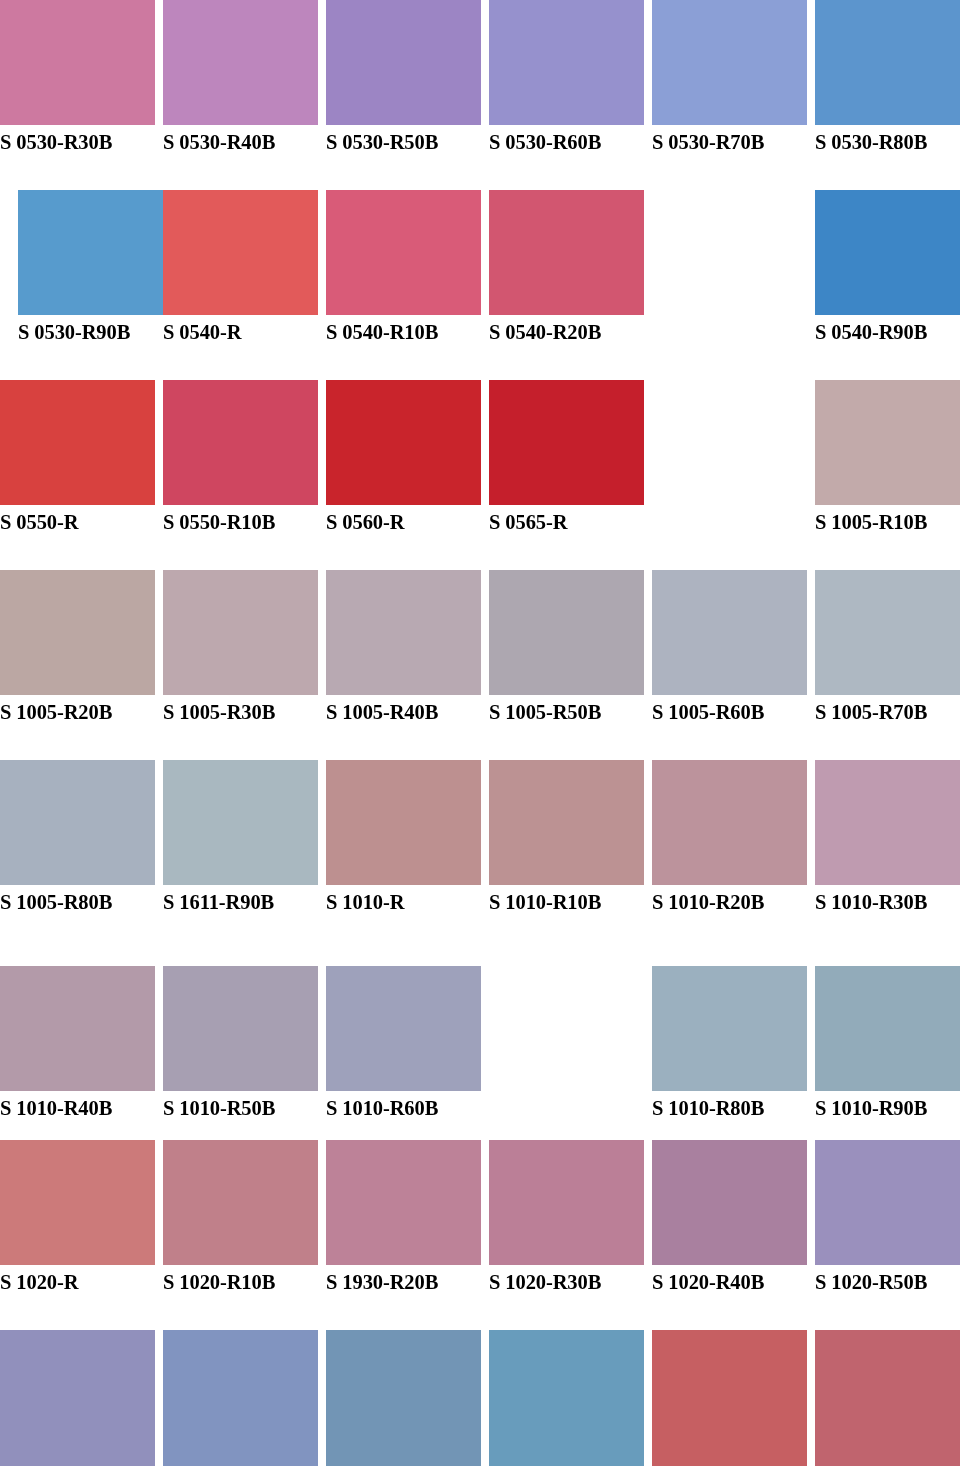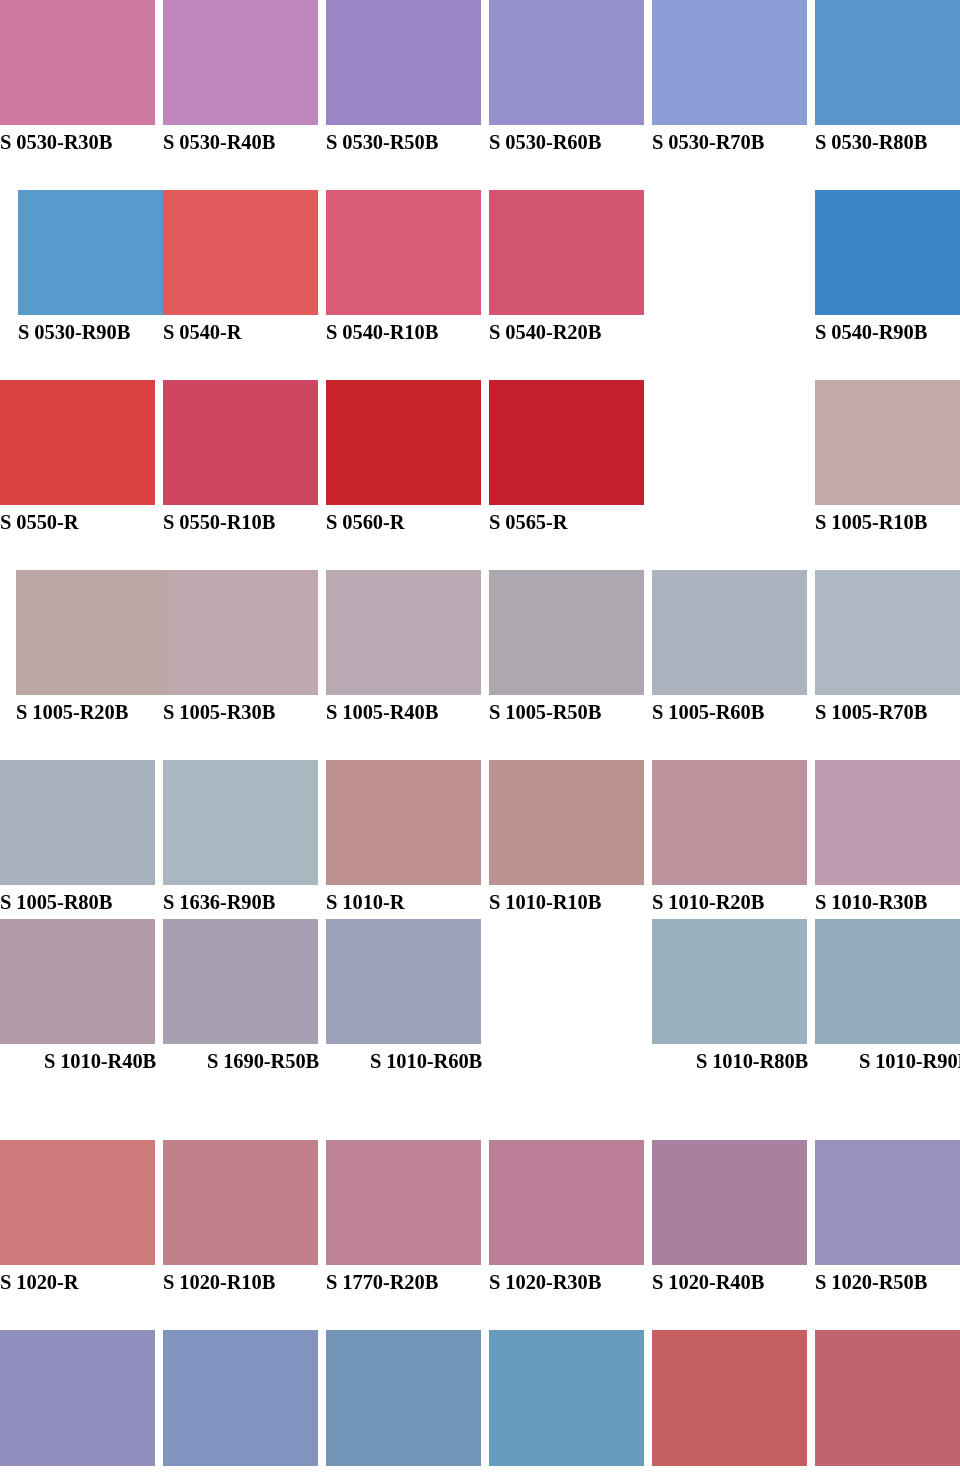--- a/index.html
+++ b/index.html
@@ -130,21 +130,21 @@
       <div class="swatch-cell" style="left: 489px;">
         <div class="swatch-chip" style="background: rgb(197, 31, 44);"></div>
         <div class="swatch-label">S 0565-R</div>
       </div>
       <div class="swatch-cell" style="left: 815px;">
         <div class="swatch-chip" style="background: rgb(194, 170, 170);"></div>
         <div class="swatch-label">S 1005-R10B</div>
       </div>
     </div>
     <div class="swatch-row" style="top: 570px;">
-      <div class="swatch-cell" style="left: 16px; border-radius: 16px;">
+      <div class="swatch-cell" style="left: 0px; border-radius: 16px;">
         <div class="swatch-chip" style="background: rgb(187, 167, 163);"></div>
         <div class="swatch-label">S 1005-R20B</div>
       </div>
       <div class="swatch-cell" style="left: 163px;">
         <div class="swatch-chip" style="background: rgb(189, 168, 174);"></div>
         <div class="swatch-label">S 1005-R30B</div>
       </div>
       <div class="swatch-cell" style="left: 326px;">
         <div class="swatch-chip" style="background: rgb(184, 169, 178);"></div>
         <div class="swatch-label">S 1005-R40B</div>
@@ -162,47 +162,47 @@
         <div class="swatch-label">S 1005-R70B</div>
       </div>
     </div>
     <div class="swatch-row" style="top: 760px;">
       <div class="swatch-cell" style="left: 0px;">
         <div class="swatch-chip" style="background: rgb(167, 177, 191);"></div>
         <div class="swatch-label">S 1005-R80B</div>
       </div>
       <div class="swatch-cell" style="left: 163px;">
         <div class="swatch-chip" style="background: rgb(169, 184, 192);"></div>
-        <div class="swatch-label">S 1636-R90B</div>
+        <div class="swatch-label">S 1611-R90B</div>
       </div>
       <div class="swatch-cell" style="left: 326px;">
         <div class="swatch-chip" style="background: rgb(189, 144, 144);"></div>
         <div class="swatch-label">S 1010-R</div>
       </div>
       <div class="swatch-cell" style="left: 489px;">
         <div class="swatch-chip" style="background: rgb(188, 146, 147);"></div>
         <div class="swatch-label">S 1010-R10B</div>
       </div>
       <div class="swatch-cell" style="left: 652px;">
         <div class="swatch-chip" style="background: rgb(188, 147, 156);"></div>
         <div class="swatch-label">S 1010-R20B</div>
       </div>
       <div class="swatch-cell" style="left: 815px;">
         <div class="swatch-chip" style="background: rgb(191, 155, 176);"></div>
         <div class="swatch-label">S 1010-R30B</div>
       </div>
     </div>
-    <div class="swatch-row" style="top: 919px; text-align: center;">
+    <div class="swatch-row" style="top: 966px;">
       <div class="swatch-cell" style="left: 0px;">
         <div class="swatch-chip" style="background: rgb(179, 154, 169);"></div>
         <div class="swatch-label">S 1010-R40B</div>
       </div>
       <div class="swatch-cell" style="left: 163px;">
         <div class="swatch-chip" style="background: rgb(167, 159, 178);"></div>
-        <div class="swatch-label">S 1690-R50B</div>
+        <div class="swatch-label">S 1010-R50B</div>
       </div>
       <div class="swatch-cell" style="left: 326px;">
         <div class="swatch-chip" style="background: rgb(158, 161, 187);"></div>
         <div class="swatch-label">S 1010-R60B</div>
       </div>
       <div class="swatch-cell" style="left: 652px;">
         <div class="swatch-chip" style="background: rgb(155, 176, 191);"></div>
         <div class="swatch-label">S 1010-R80B</div>
       </div>
       <div class="swatch-cell" style="left: 815px;">
@@ -214,21 +214,21 @@
       <div class="swatch-cell" style="left: 0px;">
         <div class="swatch-chip" style="background: rgb(204, 122, 122);"></div>
         <div class="swatch-label">S 1020-R</div>
       </div>
       <div class="swatch-cell" style="left: 163px;">
         <div class="swatch-chip" style="background: rgb(192, 128, 138);"></div>
         <div class="swatch-label">S 1020-R10B</div>
       </div>
       <div class="swatch-cell" style="left: 326px;">
         <div class="swatch-chip" style="background: rgb(189, 130, 152);"></div>
-        <div class="swatch-label">S 1770-R20B</div>
+        <div class="swatch-label">S 1930-R20B</div>
       </div>
       <div class="swatch-cell" style="left: 489px;">
         <div class="swatch-chip" style="background: rgb(187, 127, 151);"></div>
         <div class="swatch-label">S 1020-R30B</div>
       </div>
       <div class="swatch-cell" style="left: 652px;">
         <div class="swatch-chip" style="background: rgb(169, 128, 159);"></div>
         <div class="swatch-label">S 1020-R40B</div>
       </div>
       <div class="swatch-cell" style="left: 815px;">

